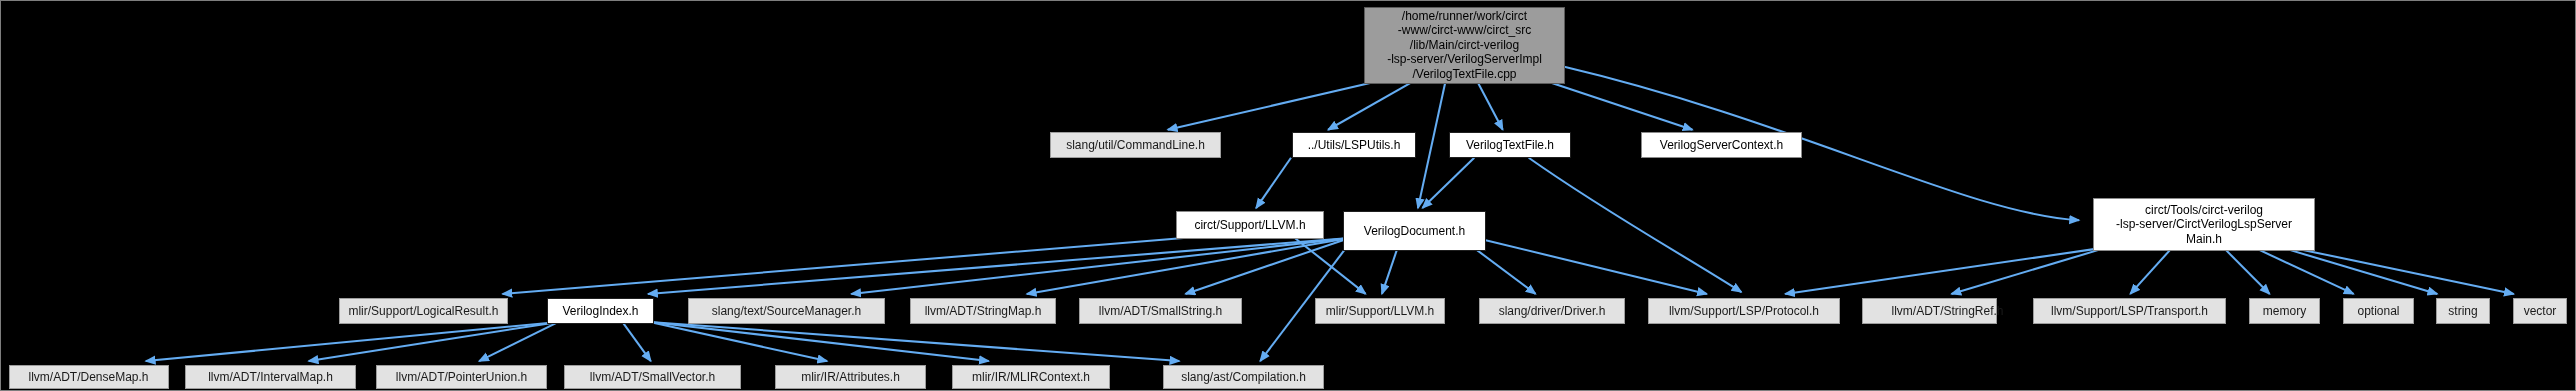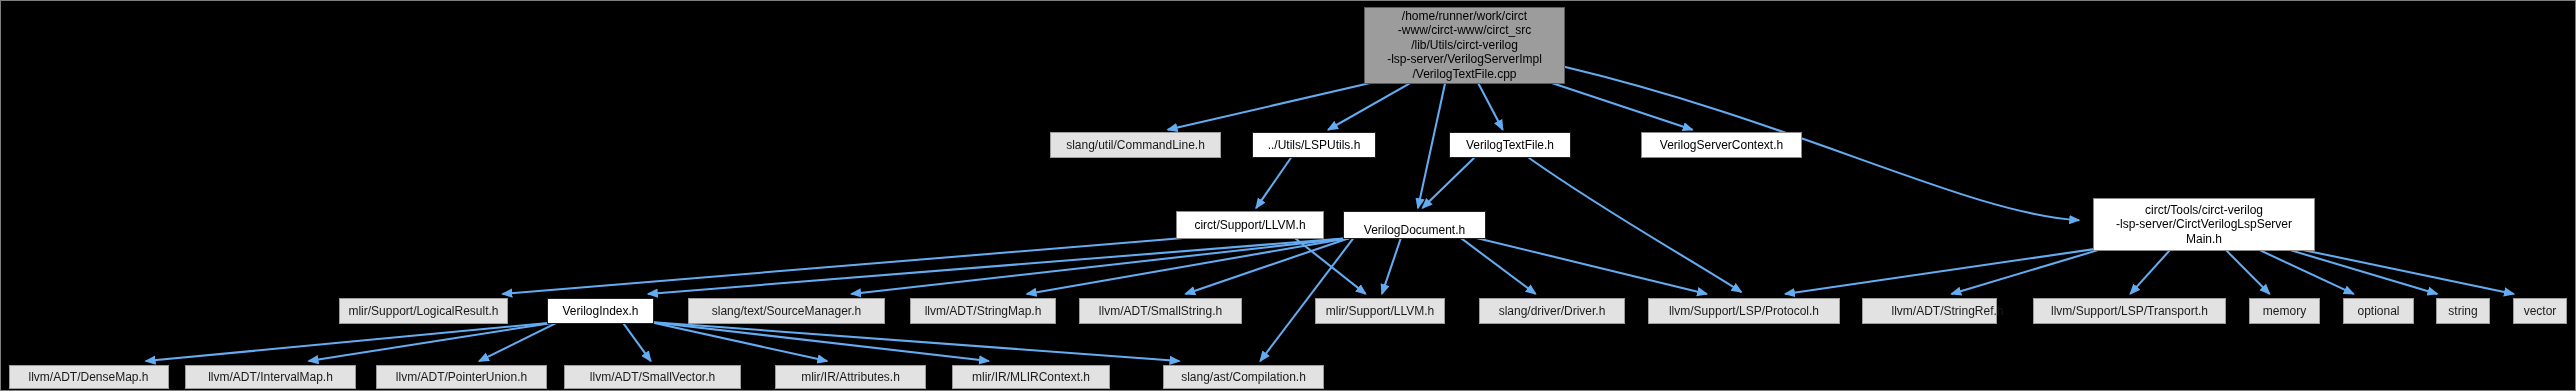--- a/index.html
+++ b/index.html
@@ -73,40 +73,40 @@
         <path d="M 658.425 344 L 688.95 386" fill="none" stroke="#64acf2" stroke-width="2.2" marker-end="url(#arrow)"></path>
         <path d="M 688 344 L 877.95 386" fill="none" stroke="#64acf2" stroke-width="2.2" marker-end="url(#arrow)"></path>
         <path d="M 688 344 L 1051.2 386" fill="none" stroke="#64acf2" stroke-width="2.2" marker-end="url(#arrow)"></path>
         <path d="M 688 344 L 1255.5 386" fill="none" stroke="#64acf2" stroke-width="2.2" marker-end="url(#arrow)"></path>
       </g>
   </svg>
   <div id="node-layer">
       <div class="gnode current" style="left: 1363px; top: 5.6px; width: 201px; height: 77px;">
         <div class="nline">/home/runner/work/circt</div>
         <div class="nline">-www/circt-www/circt_src</div>
-        <div class="nline">/lib/Utils/circt-verilog</div>
+        <div class="nline">/lib/Main/circt-verilog</div>
         <div class="nline">-lsp-server/VerilogServerImpl</div>
         <div class="nline">/VerilogTextFile.cpp</div>
       </div>
       <div class="gnode external" style="left: 1049px; top: 131px; width: 171px; height: 26px;">
         <div class="nline">slang/util/CommandLine.h</div>
       </div>
-      <div class="gnode doc" style="left: 1251px; top: 131px; width: 124px; height: 26px;">
+      <div class="gnode doc" style="left: 1291px; top: 131px; width: 124px; height: 26px;">
         <div class="nline">../Utils/LSPUtils.h</div>
       </div>
       <div class="gnode doc" style="left: 1448px; top: 131px; width: 122px; height: 26px;">
         <div class="nline">VerilogTextFile.h</div>
       </div>
       <div class="gnode docgrey" style="left: 1640px; top: 131px; width: 161px; height: 26px; align-items: center;">
         <div class="nline">VerilogServerContext.h</div>
       </div>
       <div class="gnode docgrey" style="left: 1175px; top: 210px; width: 148px; height: 28px;">
         <div class="nline">circt/Support/LLVM.h</div>
       </div>
-      <div class="gnode doc" style="left: 1342px; top: 210px; width: 143px; height: 28px; justify-content: flex-end;">
+      <div class="gnode doc" style="left: 1342px; top: 210px; width: 143px; height: 40px;">
         <div class="nline">VerilogDocument.h</div>
       </div>
       <div class="gnode docgrey" style="left: 2092px; top: 197px; width: 222px; height: 53px;">
         <div class="nline">circt/Tools/circt-verilog</div>
         <div class="nline">-lsp-server/CirctVerilogLspServer</div>
         <div class="nline">Main.h</div>
       </div>
       <div class="gnode external" style="left: 338px; top: 297px; width: 169px; height: 26px;">
         <div class="nline">mlir/Support/LogicalResult.h</div>
       </div>

